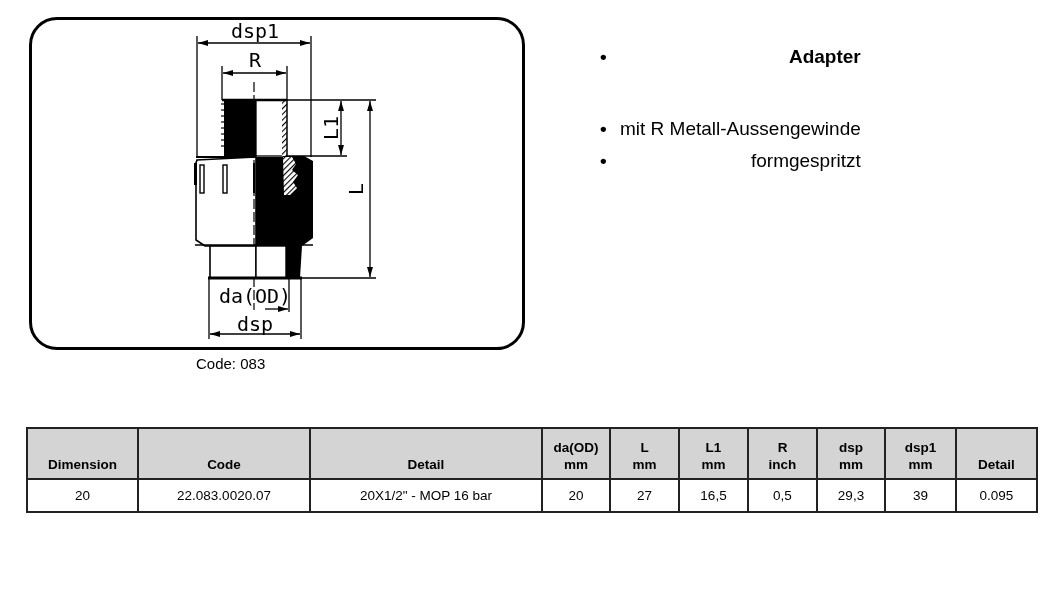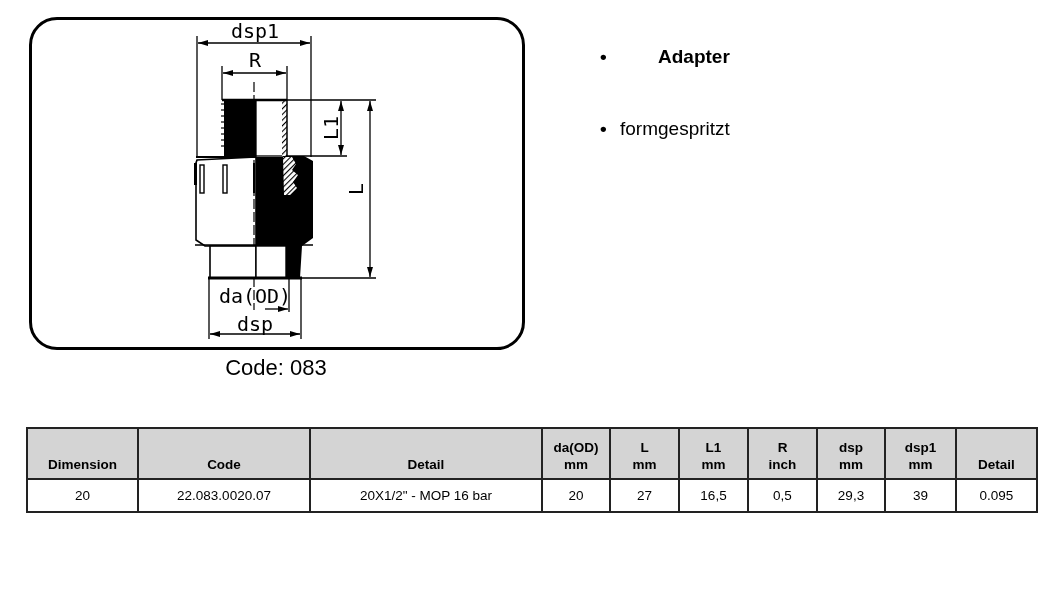--- a/index.html
+++ b/index.html
@@ -1,22 +1,22 @@
 <!DOCTYPE html>
 <html><head>
 <meta charset="utf-8">
 <style>
   html, body { margin:0; padding:0; background:#ffffff; }
   body { width:1055px; height:610px; position:relative; overflow:hidden;
          font-family:"Liberation Sans", sans-serif; color:#000; }
   .drawing-box { position:absolute; left:29px; top:17px; width:490px; height:327px;
                  border:3px solid #000; border-radius:28px; box-sizing:content-box; }
   .drawing-svg { position:absolute; left:0; top:0; }
-  .caption { position:absolute; left:196px; top:355px; width:160px; text-align:center;
-             font-size:22px; }
+  .caption { position:absolute; left:196px; top:355px; width:160px; 
+             font-size:15px; }
   .bullets { position:absolute; left:584px; top:30px; margin:16px; padding:0; list-style:none;text-align:right; }
   .bullets li { position:relative; padding-left:20px; font-size:19px; line-height:22px; }
   .bullets li::before { content:"\2022"; position:absolute; left:0; top:0; font-weight:bold; }
   .bullets li.b { font-weight:bold; }
   .spec-table { position:absolute; left:26px; top:427px; border-collapse:collapse;
                 font-size:13.5px; }
   .spec-table th, .spec-table td { border:2px solid #222; text-align:center; padding:0; }
   .spec-table th { background:#d4d4d4; font-weight:bold; height:44px; vertical-align:bottom;
                    padding-bottom:5px; line-height:17px; }
   .spec-table td { height:31px;text-align:center; }
@@ -99,20 +99,21 @@
     <text x="255" y="331">dsp</text>
     <text x="0" y="0" transform="translate(338,128) rotate(-90)">L1</text>
     <text x="0" y="0" transform="translate(363,189) rotate(-90)">L</text>
   </g>
 </svg>
 
 <div class="caption">Code: 083</div>
 
 <ul class="bullets">
   <li class="b" style="margin-bottom:50px">Adapter</li>
+  <li style="margin-bottom:10px">mit R Metall-Aussengewinde</li>
   <li style="margin-bottom:34px">formgespritzt</li>
 </ul>
 
 <table class="spec-table">
   <colgroup>
     <col style="width:111px">
       <col style="width:172px">
       <col style="width:232px">
     <col style="width:68px">
       <col style="width:69px">

